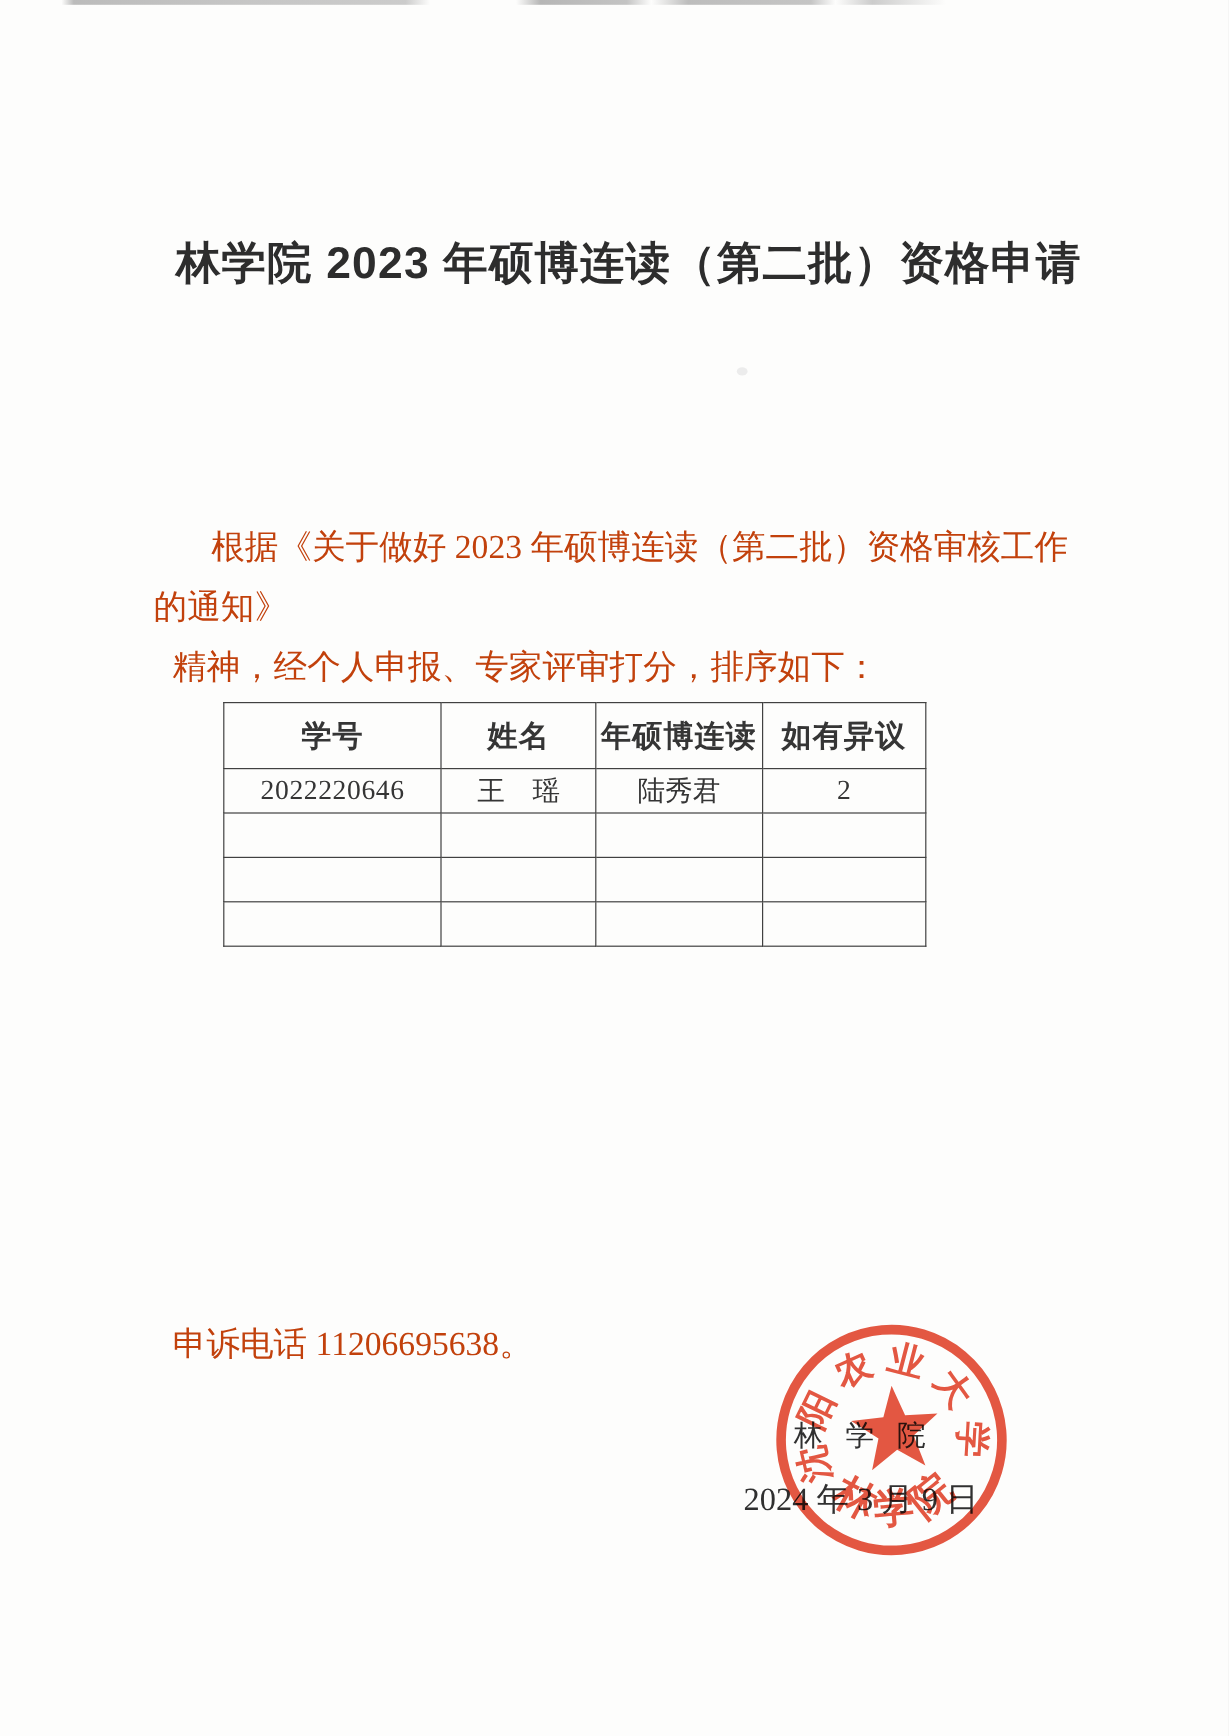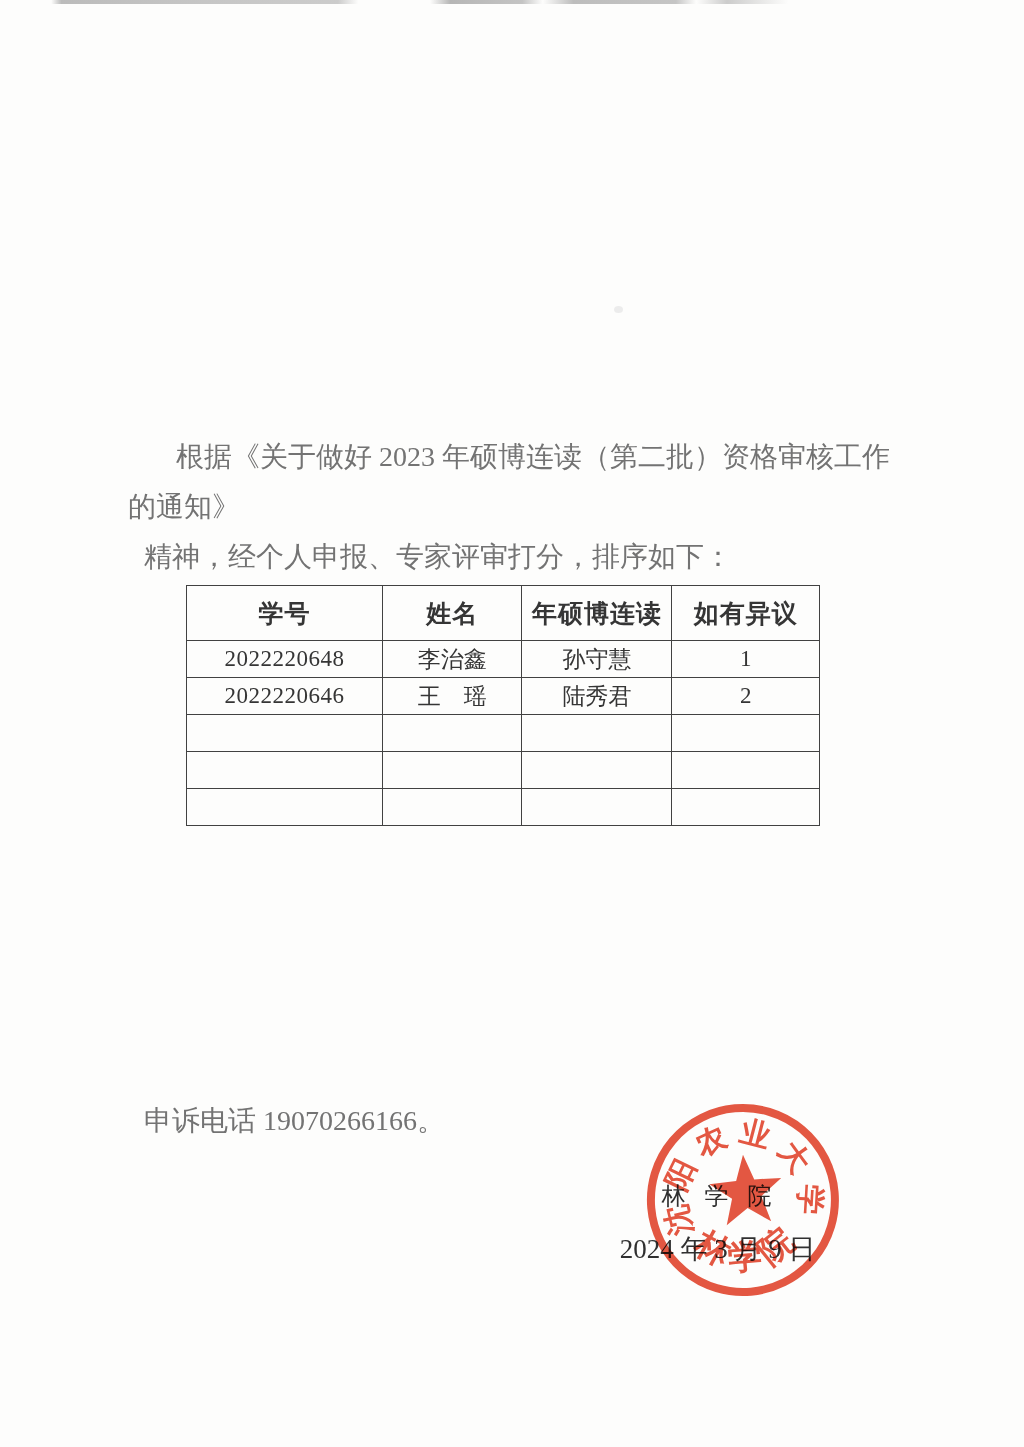--- a/index.html
+++ b/index.html
@@ -16,27 +16,27 @@
       #7d7d7d 56%, #8d8d8d 66%, transparent 68%, #9b9b9b 71%, transparent 77%, transparent 100%);
   }
   .speck { position:absolute; left:614px; top:306px; width:9px; height:7px;
     background:#ececec; border-radius:50%; }
   .doc-title {
     position:absolute; top:170px; left:94px; width:860px; text-align:center;
     font-family:"Liberation Sans","DejaVu Sans",sans-serif; font-weight:bold;
     font-size:37px; line-height:50px; color:#2d2d2d; letter-spacing:1px;
   }
   .doc-title span { display:block; }
-  .body-par { position:absolute; left:128px; width:772px; font-size:28px; color:#737373; }
+  .body-par { position:absolute; left:128px; width:772px; font-size:28px; color:#c2410c; }
   .par-intro { top:404px; line-height:50px; }
   .par-appeal { top:1066px; line-height:53px; }
   .body-par .l1 { display:block; text-indent:48px; }
   .body-par .l2 { display:block;margin-left:16px; }
   .doc-table {
-    position:absolute; top:585px; left:186px; width:634px;
+    position:absolute; top:585px; left:186px; width:586px;
     border-collapse:collapse; table-layout:fixed; color:#353535;
   }
   .doc-table th, .doc-table td {
     border:1.5px solid #414141; text-align:center; vertical-align:middle;
     padding:0; overflow:hidden; white-space:nowrap;
   }
   .doc-table thead th { height:54px; font-size:25px; font-weight:bold; letter-spacing:1px; }
   .doc-table tbody td { height:36px; font-size:23px; }
   .doc-table td.idcell { letter-spacing:.5px; }
   .signature {
@@ -57,20 +57,21 @@
 </style>
 </head>
 <body>
 
 <div class="page">
 
   <div class="scan-artifact"></div>
   <div class="speck"></div>
 
   <h1 class="doc-title">
+    <span>林学院 2023 年硕博连读（第二批）资格申请</span>
   </h1>
 
   <p class="body-par par-intro">
     <span class="l1">根据《关于做好 2023 年硕博连读（第二批）资格审核工作的通知》</span>
     <span class="l2">精神，经个人申报、专家评审打分，排序如下：</span>
   </p>
 
   <table class="doc-table">
     <colgroup>
       <col style="width:31%">
@@ -80,26 +81,20 @@
     </colgroup>
     <thead>
       <tr>
         <th>学号</th>
         <th>姓名</th>
         <th>年硕博连读</th>
         <th>如有异议</th>
       </tr>
     </thead>
     <tbody>
-      <tr>
-        <td class="idcell">2022220648</td>
-        <td>李治鑫</td>
-        <td>孙守慧</td>
-        <td>1</td>
-      </tr>
       <tr>
         <td class="idcell">2022220646</td>
         <td>王　瑶</td>
         <td>陆秀君</td>
         <td>2</td>
       </tr>
       <tr>
         <td></td>
           <td></td>
         <td></td>
@@ -114,21 +109,21 @@
       <tr>
         <td></td>
           <td></td>
         <td></td>
           <td></td>
       </tr>
     </tbody>
   </table>
 
   <p class="body-par par-appeal">
-    <span class="l2">申诉电话 19070266166。</span>
+    <span class="l2">申诉电话 11206695638。</span>
   </p>
 
   <div class="signature">林 学 院</div>
   <div class="doc-date">2024 年 3 月 9 日</div>
 
   <svg class="seal" viewBox="0 0 230 230" aria-hidden="true">
     <defs>
       <path id="seal-top-arc" d="M 63.3 138.1 A 57 57 0 1 1 166.7 138.1" fill="none"></path>
       <path id="seal-bottom-arc" d="M 48 125.8 A 68 68 0 0 0 182 125.8" fill="none"></path>
     </defs>

